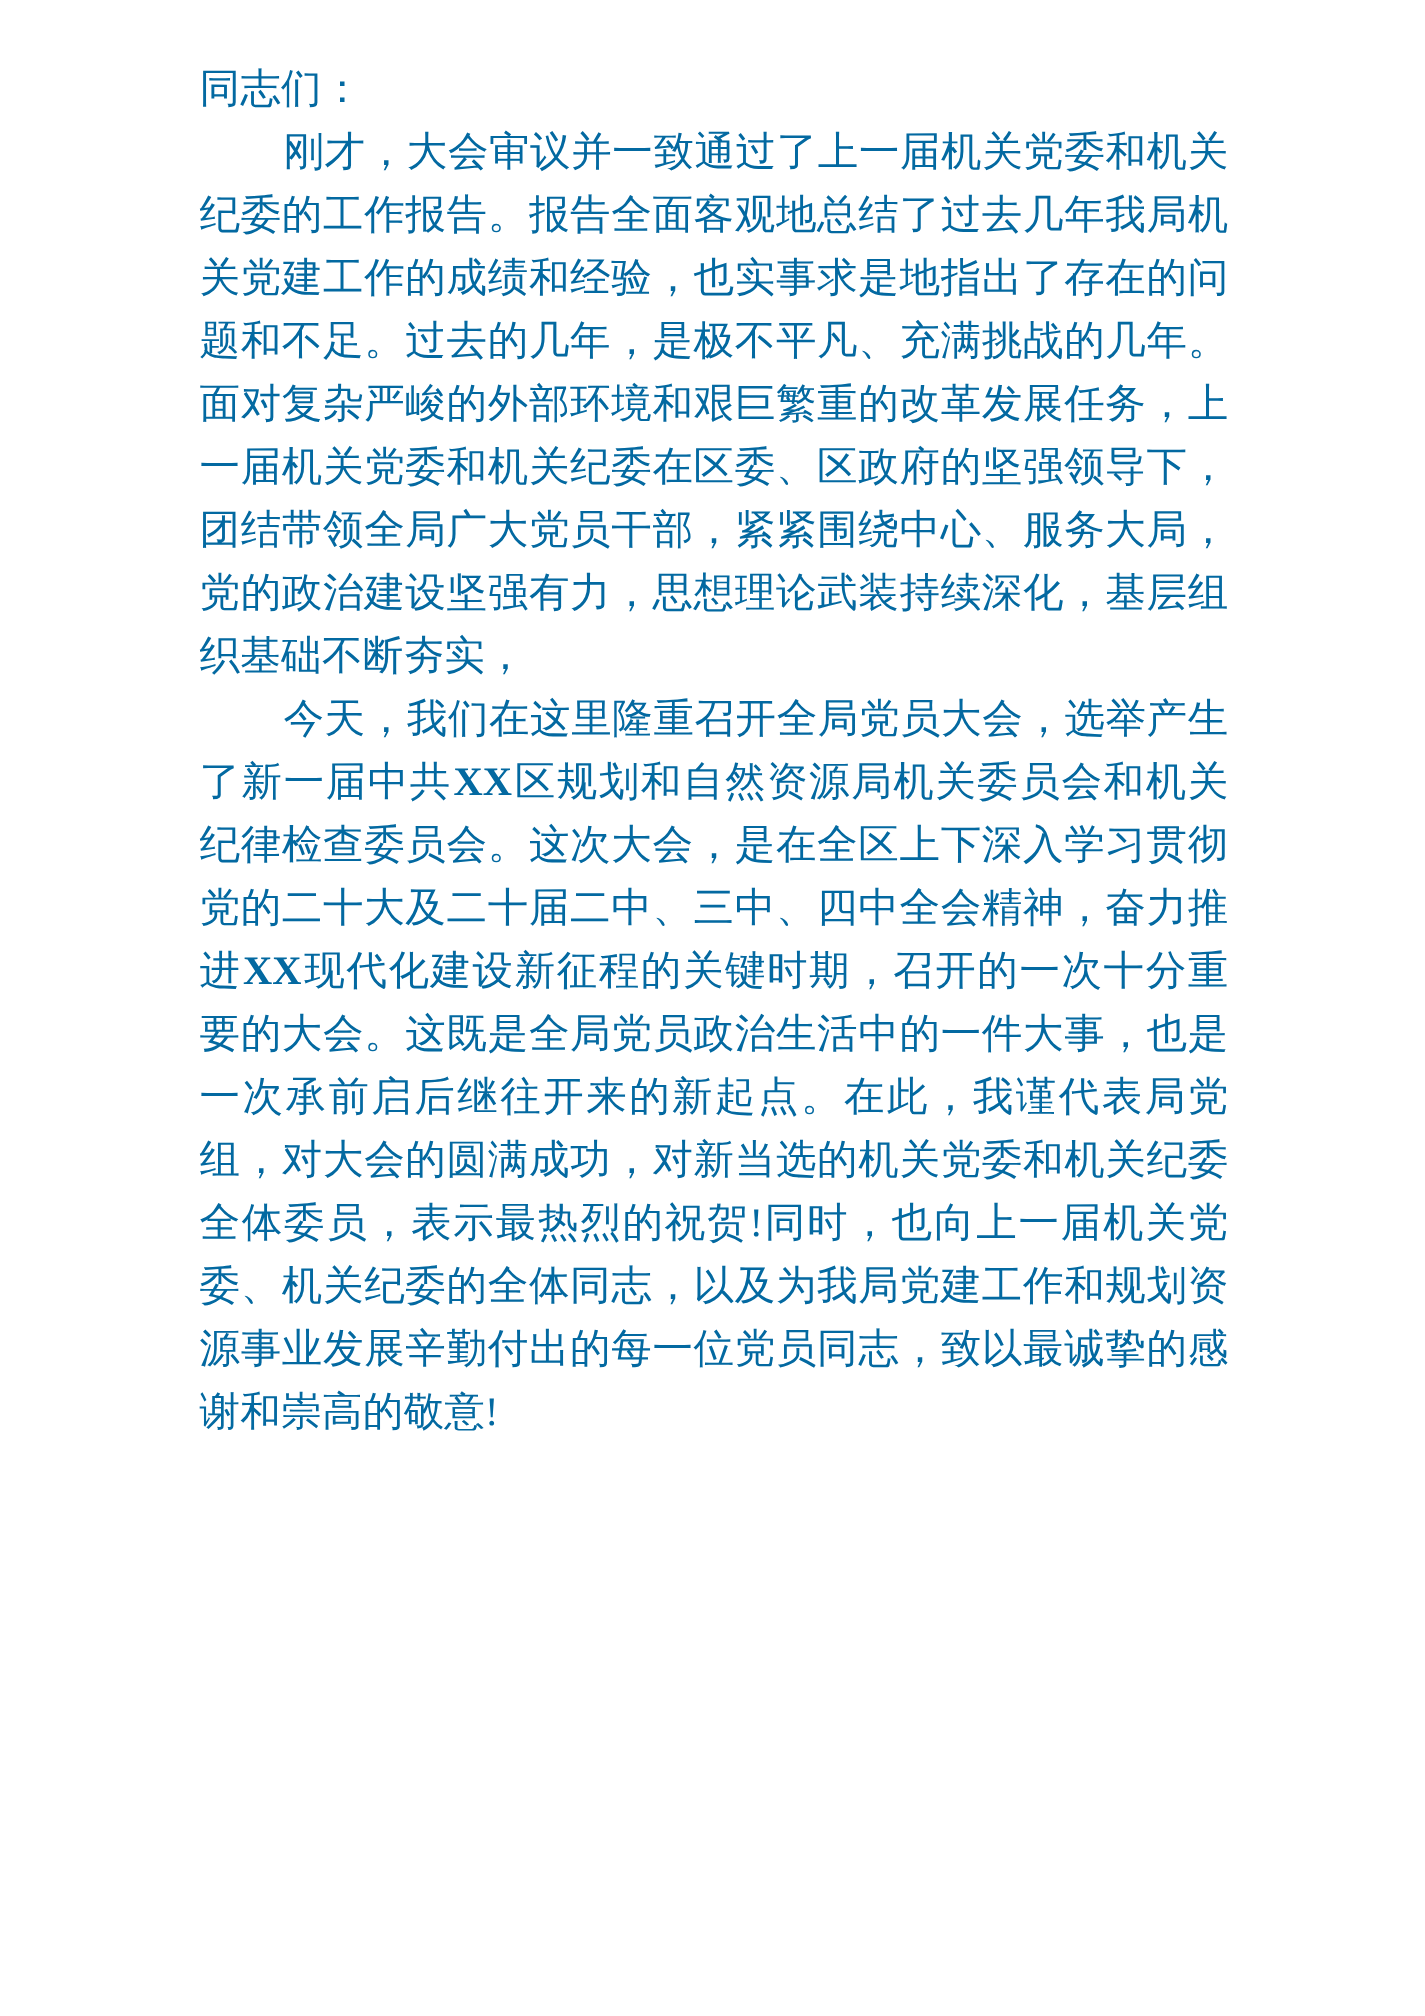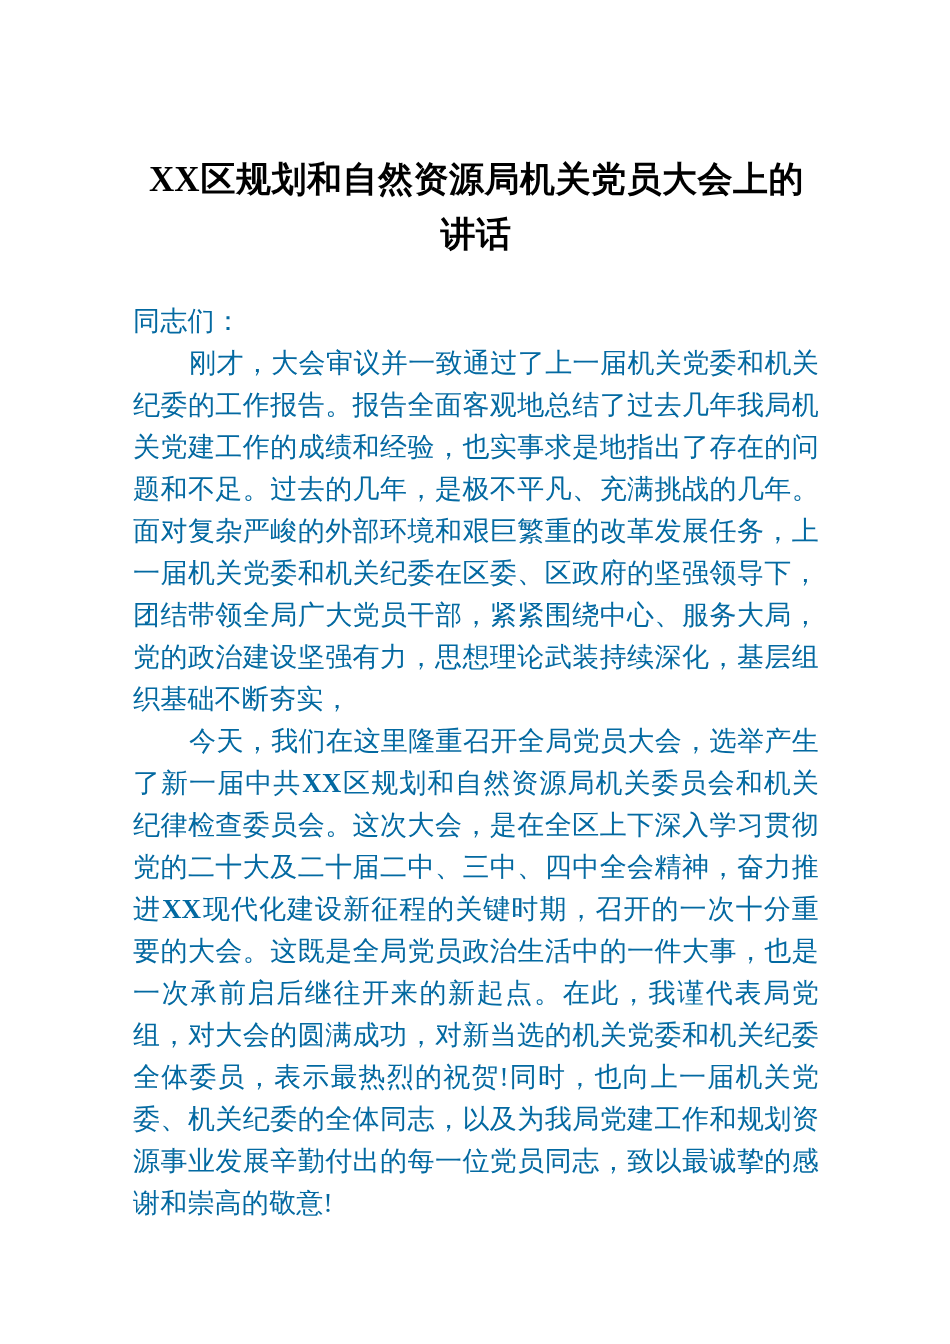--- a/index.html
+++ b/index.html
@@ -81,24 +81,20 @@
     padding: 0 1px;
   }
 </style>
 </head>
 <body>
 
 <div id="page">
 
   <div id="content">
 
-    <h1 class="doc-title">
-      <span><span class="lat">XX</span>区规划和自然资源局机关党员大会上的</span><br>
-      <span>讲话</span>
-    </h1>
 
     <div class="doc-body">
 
       <p class="para salutation">同志们：</p>
 
       <p class="para indent">刚才，大会审议并一致通过了上一届机关党委和机关纪委的工作报告。报告全面客观地总结了过去几年我局机关党建工作的成绩和经验，也实事求是地指出了存在的问题和不足。过去的几年，是极不平凡、充满挑战的几年。面对复杂严峻的外部环境和艰巨繁重的改革发展任务，上一届机关党委和机关纪委在区委、区政府的坚强领导下，团结带领全局广大党员干部，紧紧围绕中心、服务大局，党的政治建设坚强有力，思想理论武装持续深化，基层组织基础不断夯实，</p>
 
       <p class="para indent">今天，我们在这里隆重召开全局党员大会，选举产生了新一届中共<span class="lat">XX</span>区规划和自然资源局机关委员会和机关纪律检查委员会。这次大会，是在全区上下深入学习贯彻党的二十大及二十届二中、三中、四中全会精神，奋力推进<span class="lat">XX</span>现代化建设新征程的关键时期，召开的一次十分重要的大会。这既是全局党员政治生活中的一件大事，也是一次承前启后继往开来的新起点。在此，我谨代表局党组，对大会的圆满成功，对新当选的机关党委和机关纪委全体委员，表示最热烈的祝贺!同时，也向上一届机关党委、机关纪委的全体同志，以及为我局党建工作和规划资源事业发展辛勤付出的每一位党员同志，致以最诚挚的感谢和崇高的敬意!</p>
 
     </div>

